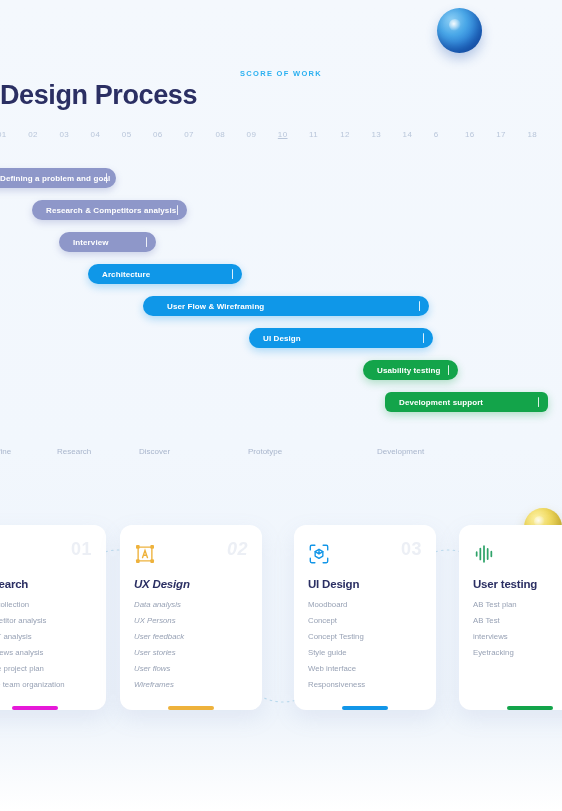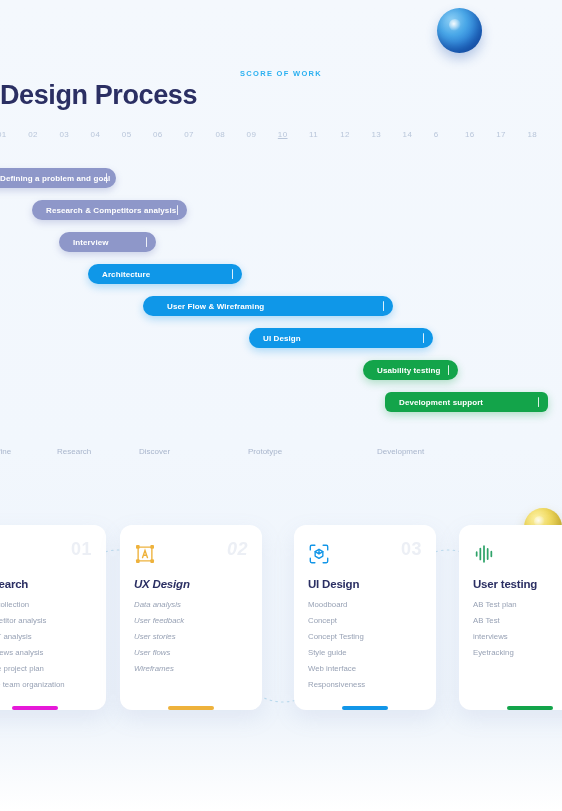--- a/index.html
+++ b/index.html
@@ -150,21 +150,21 @@
           <span class="handle"></span>
         </div>
         <div class="bar purple" style="left: 59px; width: 97px; top: 102px;">
           <span>Interview</span>
           <span class="handle"></span>
         </div>
         <div class="bar blue" style="left: 88px; width: 154px; top: 134px;">
           <span>Architecture</span>
           <span class="handle"></span>
         </div>
-        <div class="bar blue" style="left: 143px; width: 250px; top: 166px; padding-left: 24px;">
+        <div class="bar blue" style="left: 143px; width: 286px; top: 166px; padding-left: 24px;">
           <span>User Flow &amp; Wireframing</span>
           <span class="handle"></span>
         </div>
         <div class="bar blue" style="left: 249px; width: 184px; top: 198px;">
           <span>UI Design</span>
           <span class="handle"></span>
         </div>
         <div class="bar green" style="left: 363px; width: 95px; top: 230px;">
           <span>Usability testing</span>
           <span class="handle"></span>
@@ -211,20 +211,21 @@
             <rect x="2.2" y="2.2" width="4" height="4" rx="1" fill="#eeb23c" stroke="none"></rect>
             <rect x="17.8" y="2.2" width="4" height="4" rx="1" fill="#eeb23c" stroke="none"></rect>
             <rect x="2.2" y="17.8" width="4" height="4" rx="1" fill="#eeb23c" stroke="none"></rect>
             <rect x="17.8" y="17.8" width="4" height="4" rx="1" fill="#eeb23c" stroke="none"></rect>
             <path d="M9.3 16l2.7-8 2.7 8M10.3 13.4h3.4" stroke-linecap="round"></path>
           </svg></div>
         <div class="card-num">02</div>
         <div class="card-title">UX Design</div>
         <ul class="card-list">
           <li>Data analysis</li>
+          <li>UX Persons</li>
           <li>User feedback</li>
           <li>User stories</li>
           <li>User flows</li>
           <li>Wireframes</li>
         </ul>
         <div class="card-accent" style="background: rgb(238, 178, 60);"></div>
       </div>
       <div class="card" style="left: 294px;">
         <div class="card-icon"><svg viewBox="0 0 24 24" width="22" height="22" fill="none" stroke="#1296e8" stroke-width="1.5" stroke-linecap="round" stroke-linejoin="round">
             <path d="M2.5 7.5V4a1.5 1.5 0 0 1 1.5-1.5h3.5M16.5 2.5H20A1.5 1.5 0 0 1 21.5 4v3.5M21.5 16.5V20a1.5 1.5 0 0 1-1.5 1.5h-3.5M7.5 21.5H4A1.5 1.5 0 0 1 2.5 20v-3.5"></path>

